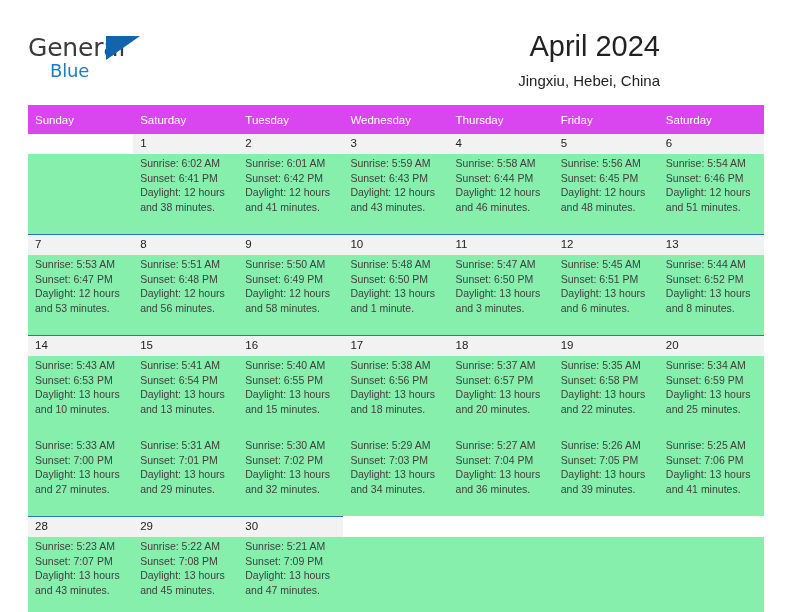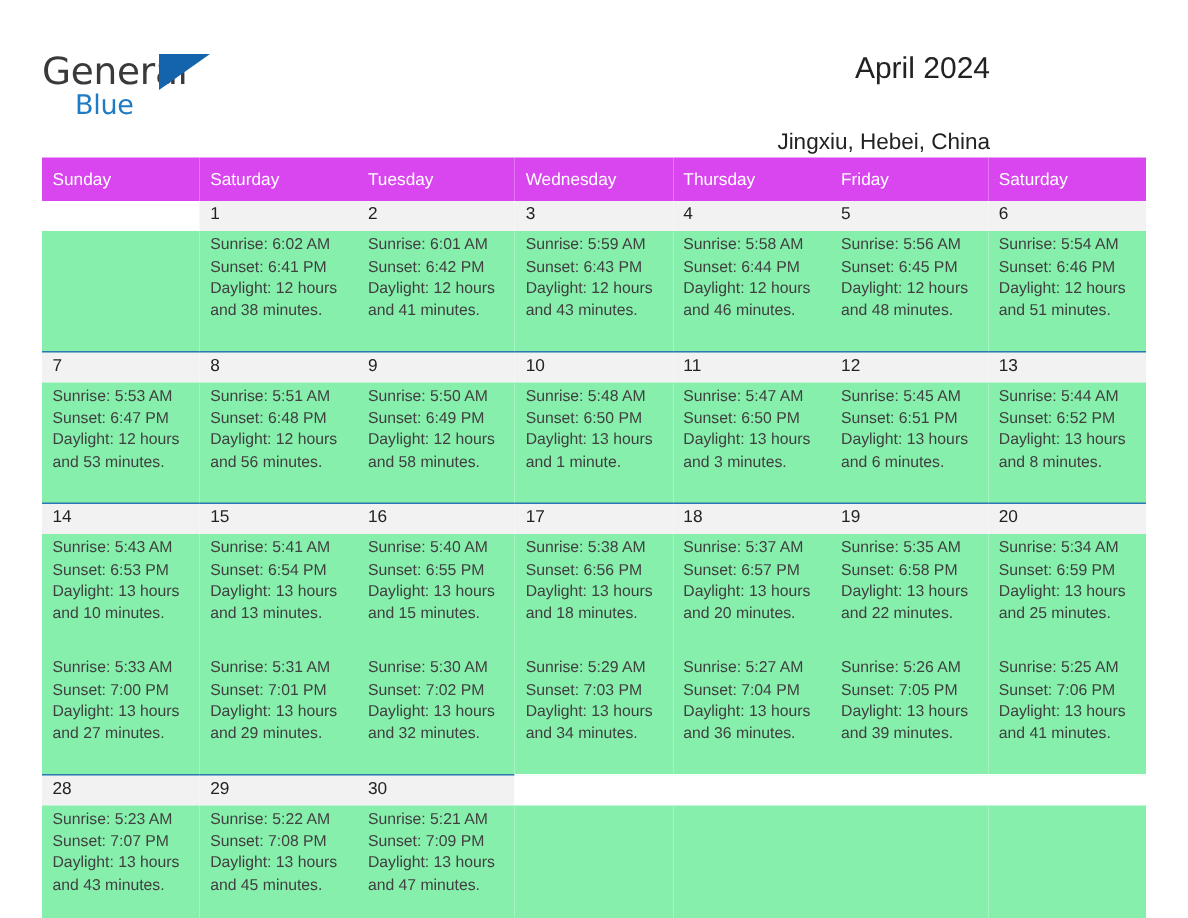--- a/index.html
+++ b/index.html
@@ -66,33 +66,33 @@
     border-bottom: 24px solid transparent;
   }
 
   .title-block {
     position: absolute;
     right: 0;
     top: 0;
     text-align: right;
   }
   .cal-title {
-    font-size: 20px;
+    font-size: 29px;
     color: #222222;
     line-height: 36px;
     white-space: nowrap;
     font-weight: normal;
     margin: 0;
   }
   .cal-sub {
     font-size: 15px;
     color: #222222;
     line-height: 22px;
     white-space: nowrap;
-    margin: 20px 0 0 0;
+    margin: 6px 0 0 0;
   }
 
   
   .calendar {
     position: absolute;
     left: 28px;
     top: 105px;
     width: 736px;
     border-collapse: collapse;
     table-layout: fixed;

